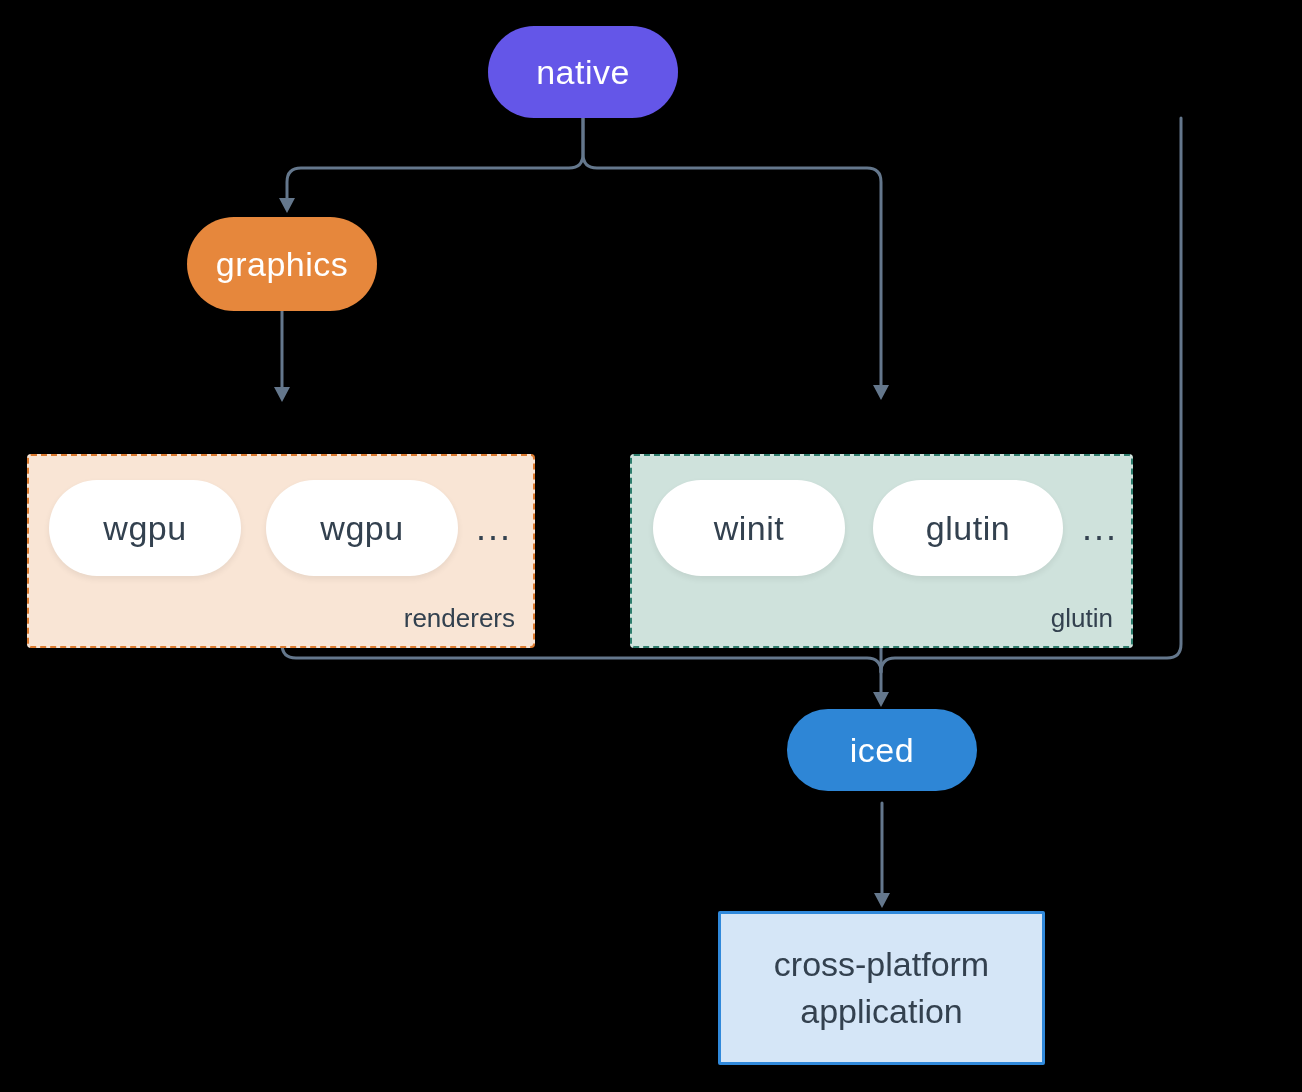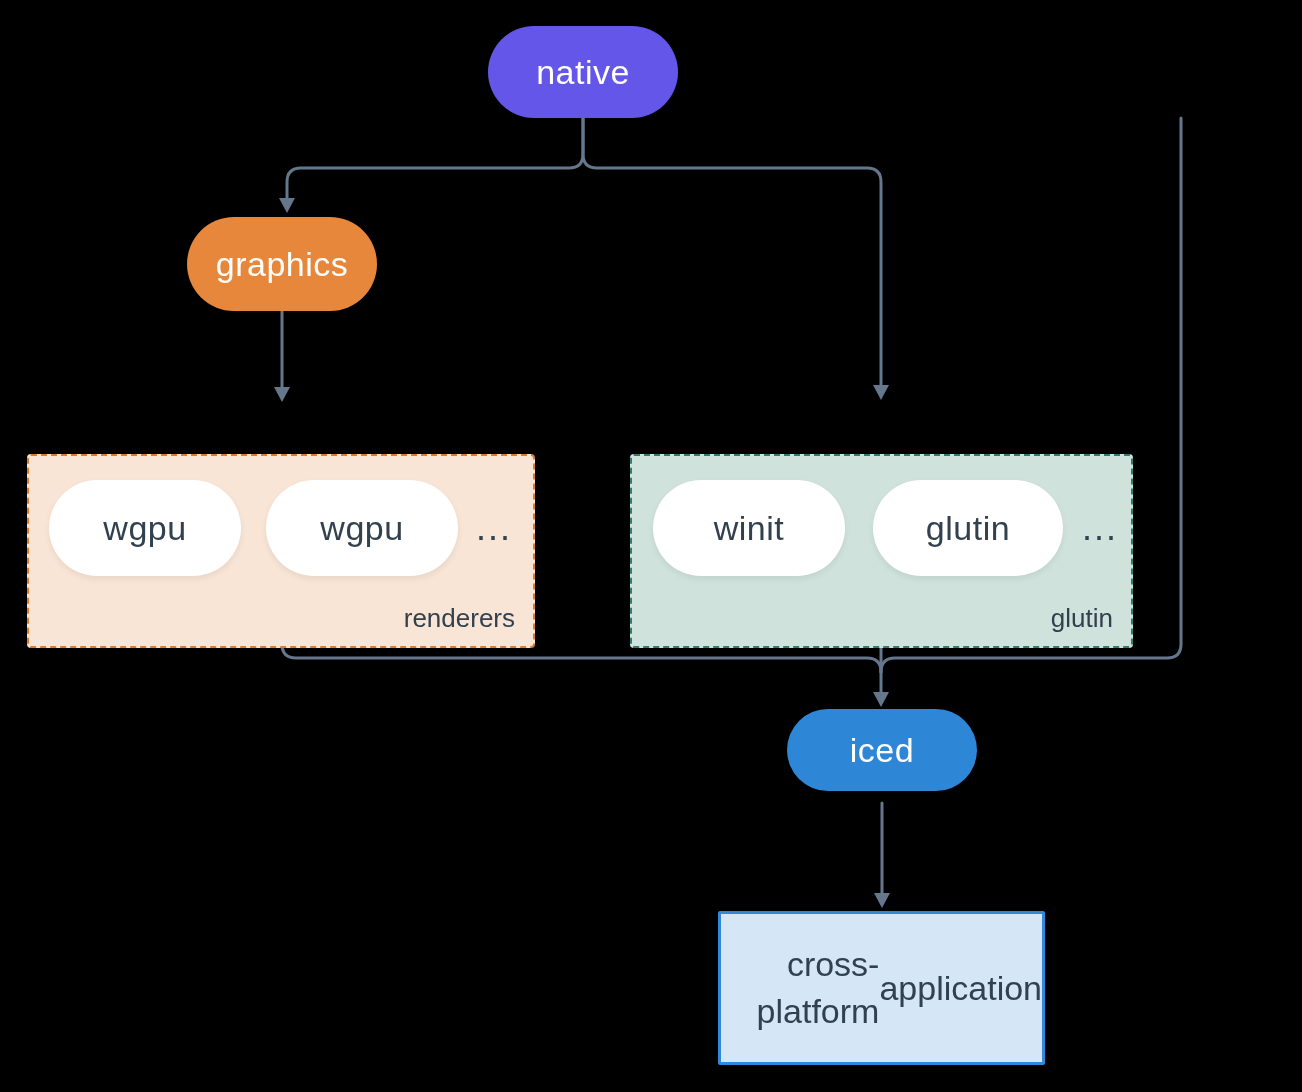--- a/index.html
+++ b/index.html
@@ -89,20 +89,21 @@
   }
   .app-box {
     position: absolute;
     left: 718px; top: 911px;
     width: 327px; height: 154px;
     box-sizing: border-box;
     background: var(--lightblue-bg, #D5E6F7);
     border: 3px solid var(--blue-border, #3089DB);
     border-radius: 2px;
     display: flex;
+    flex-direction: column;
     align-items: center;
     justify-content: center;
     color: var(--dark-text, #33414F);
     font-size: 34px;
     line-height: 47px;
     text-align: right;
   }
 </style>
 </head>
 <body>

